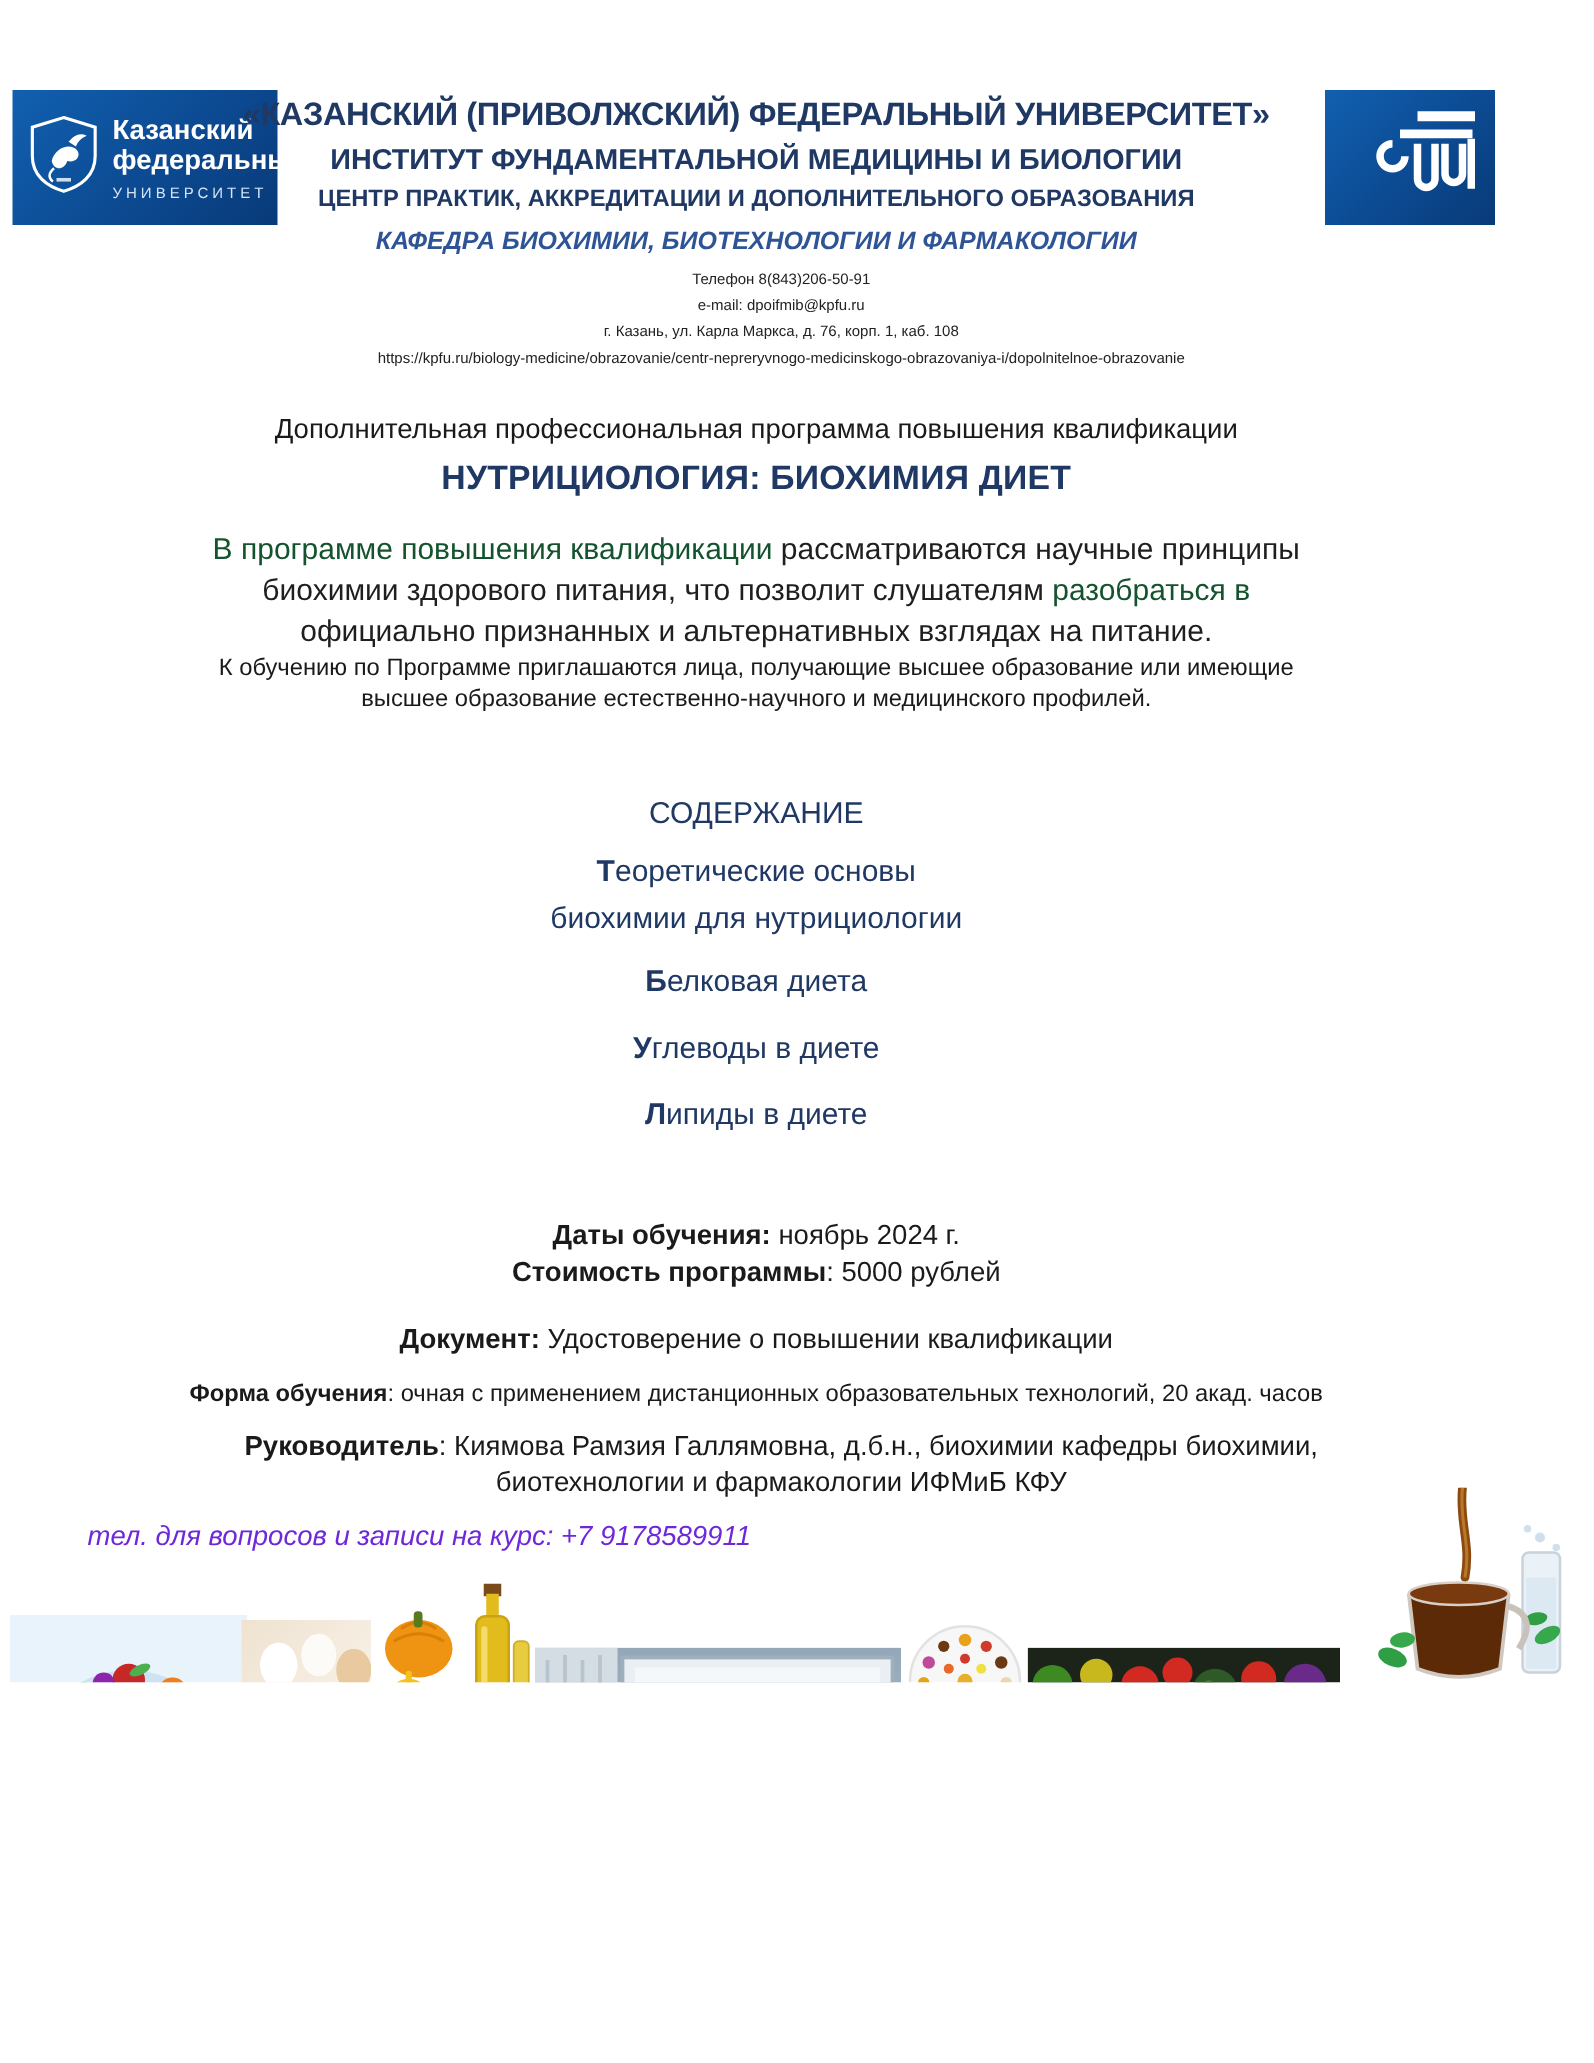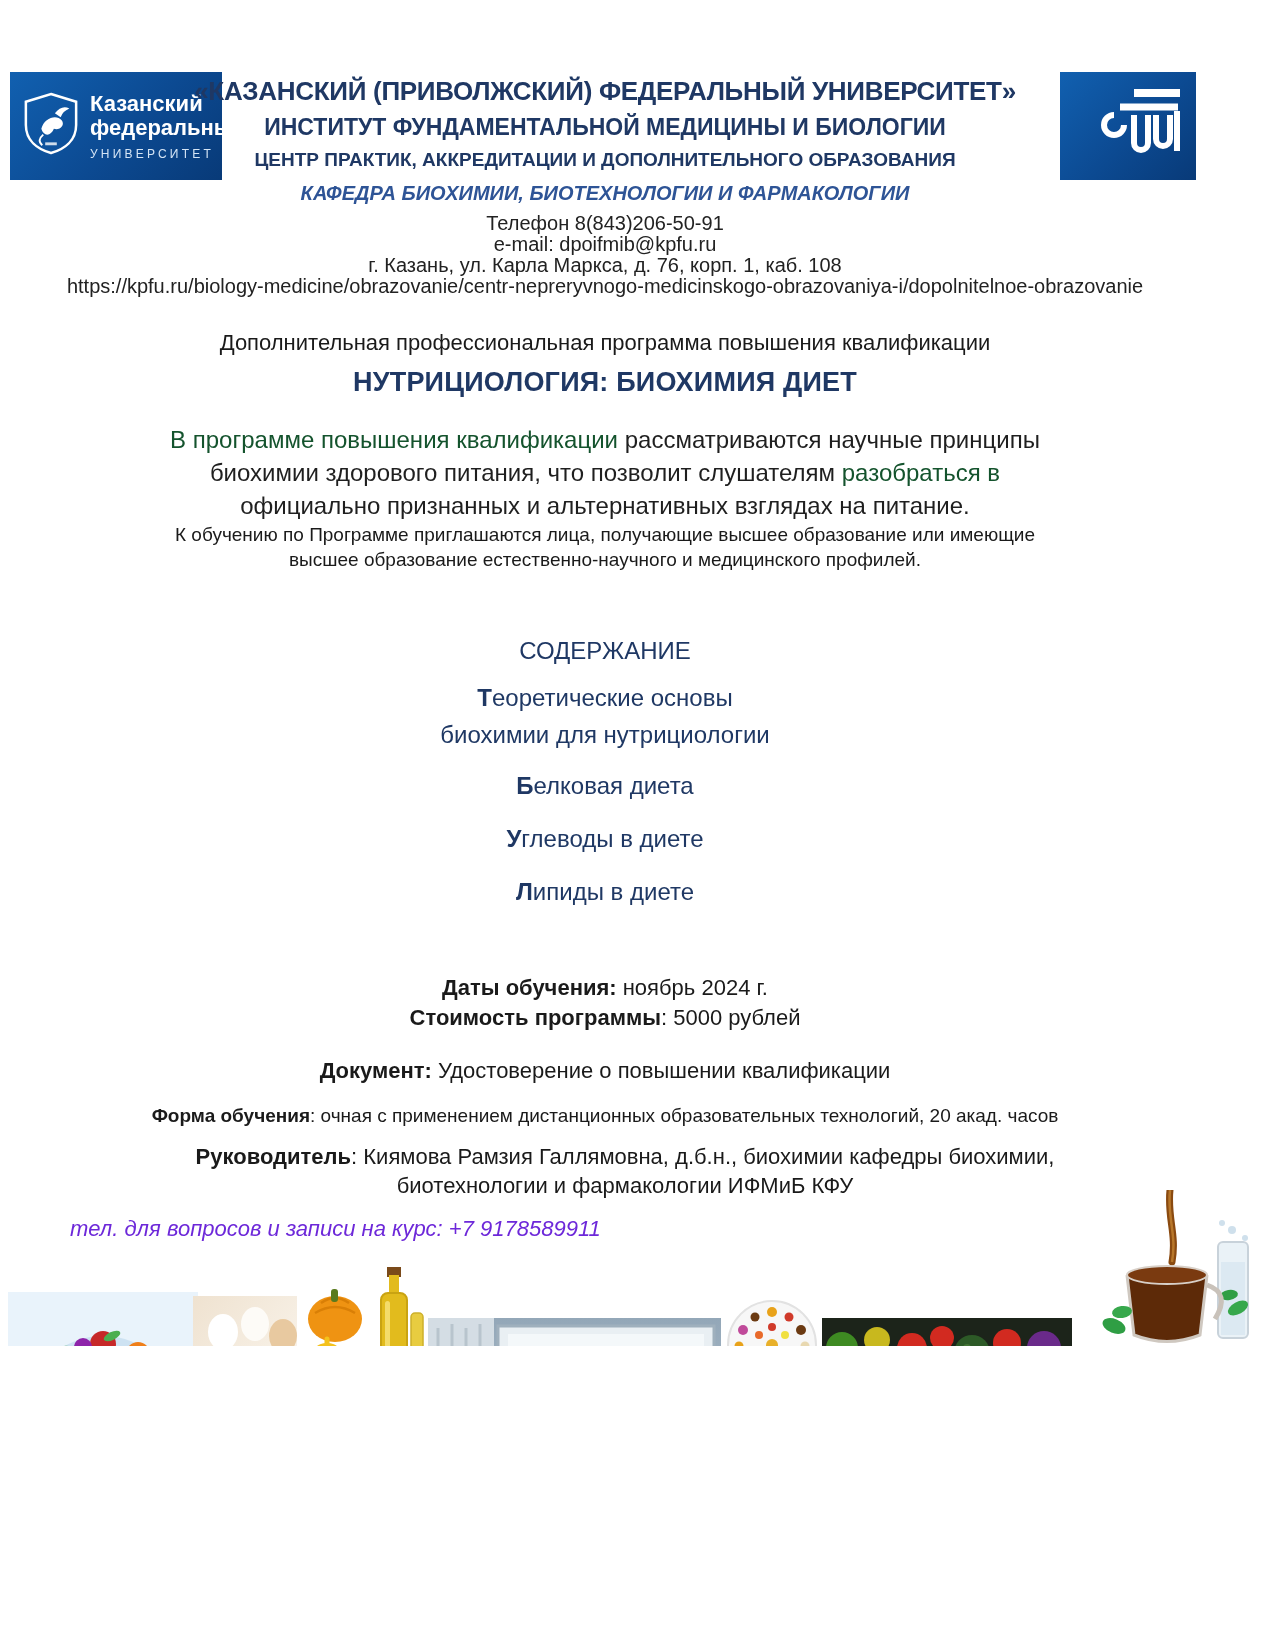--- a/index.html
+++ b/index.html
@@ -19,21 +19,21 @@
   .logo-right{left:1060px;top:72px;width:136px;height:108px;
      background:linear-gradient(135deg,#1160b0 0%,#0c4a92 55%,#083a78 100%);
      display:flex;align-items:center;justify-content:flex-end;box-sizing:border-box;padding:10px;}
 
   
   .hblock{top:76px;color:#1f3864;}
   .h1{font-size:26px;font-weight:bold;letter-spacing:-0.3px;}
   .h2{font-size:23px;font-weight:bold;margin-top:7px;}
   .h3{font-size:19px;font-weight:bold;margin-top:8px;}
   .kafedra{top:182px;color:#2e5496;font-weight:bold;font-style:italic;font-size:20px;}
-  .contacts{top:213px;font-size:20px;line-height:21px;color:#222;}
+  .contacts{top:213px;font-size:12px;line-height:21px;color:#222;padding-left:20px;}
 
   .progkind{top:330px;font-size:22px;color:#1a1a1a;}
   .progtitle{top:367px;font-size:27px;font-weight:bold;color:#1f3864;letter-spacing:0.2px;}
 
   .desc{top:423px;left:145px;width:920px;font-size:24px;line-height:33px;text-align:center;}
   .t-gray{color:#14532d;}
   .t-dark{color:#1f1f1f;}
   .invite{top:522px;left:165px;width:880px;font-size:19px;line-height:25px;text-align:center;color:#1a1a1a;}
 
   .toc-h{top:637px;font-size:24px;color:#1f3864;}

